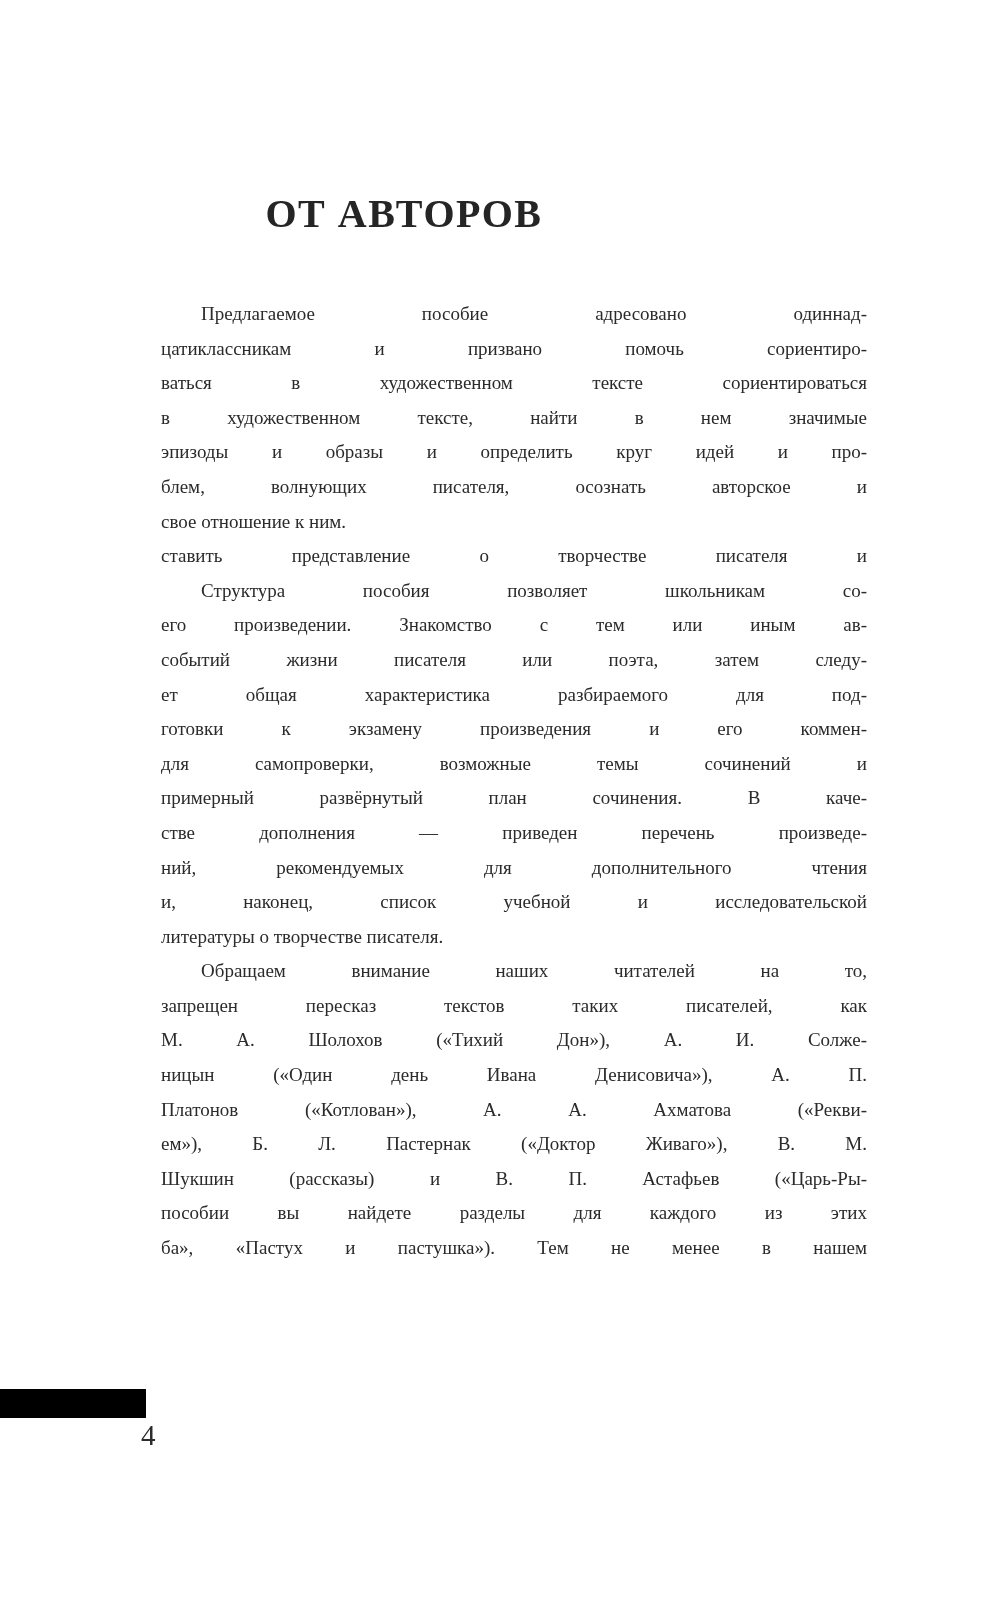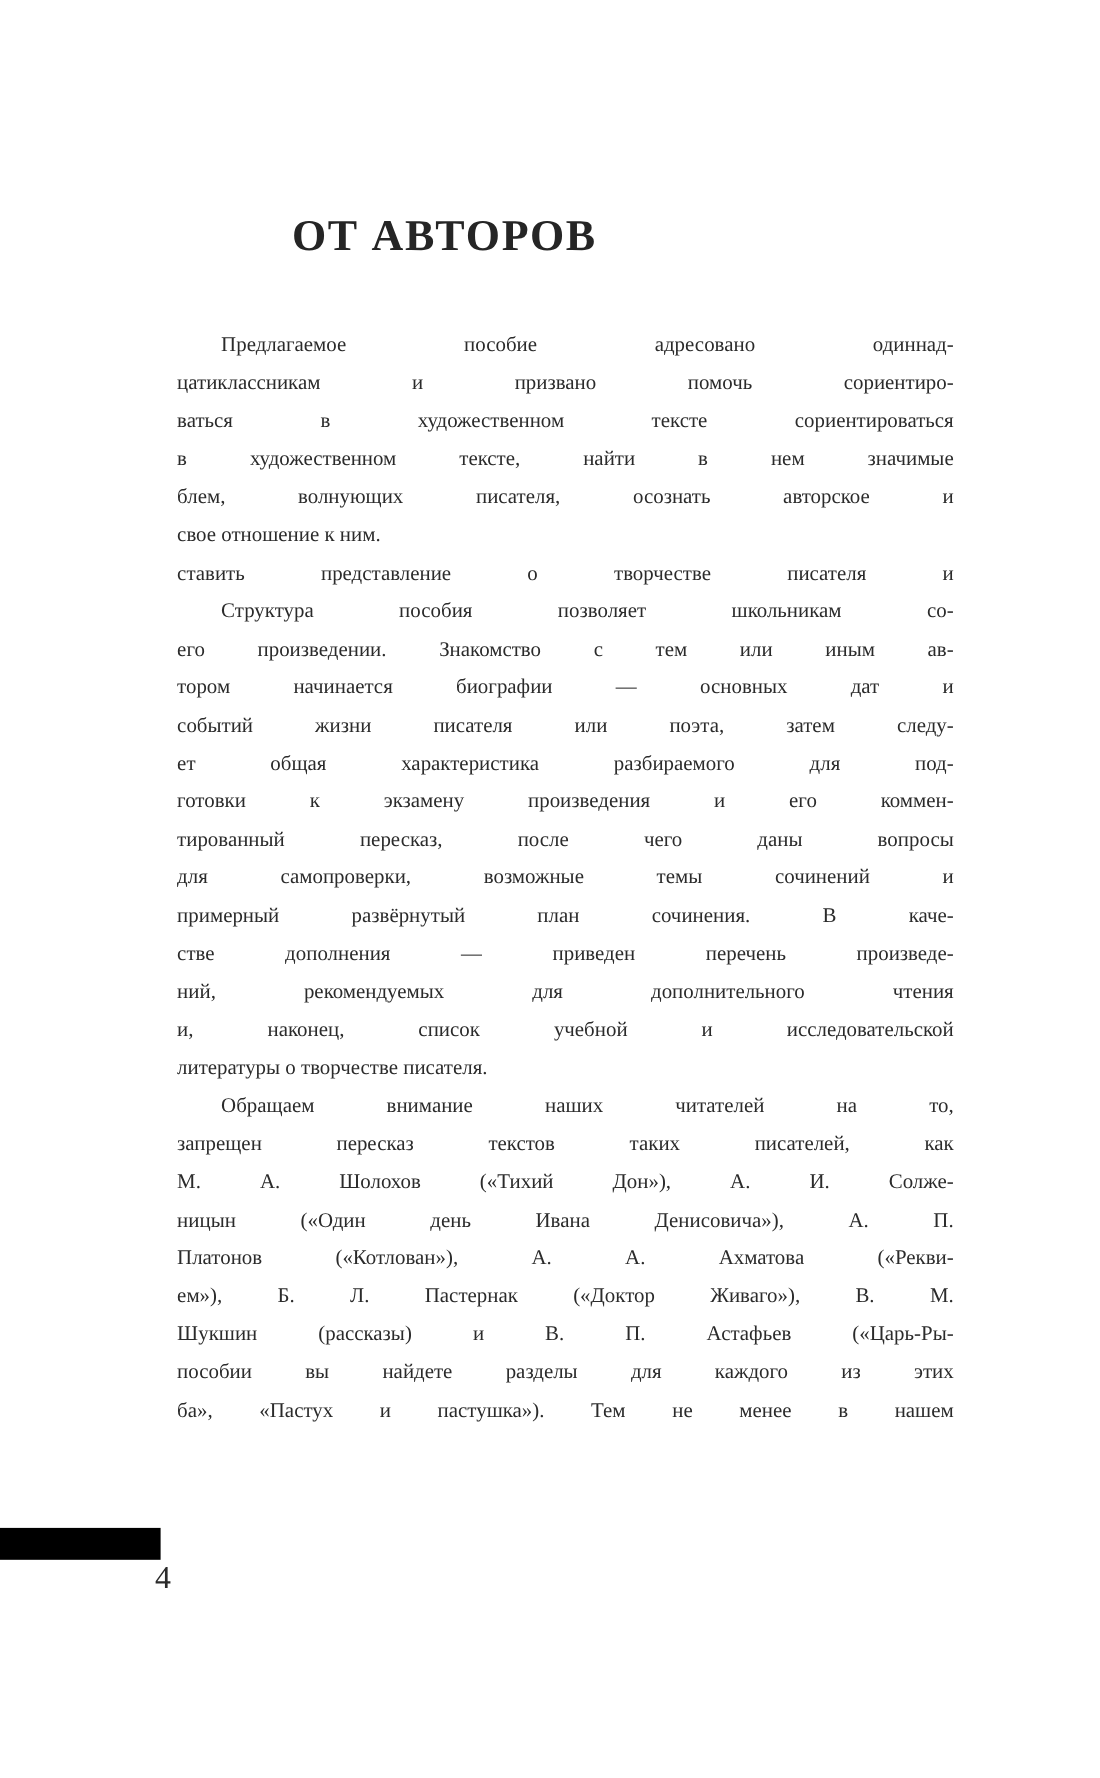--- a/index.html
+++ b/index.html
@@ -74,32 +74,31 @@
 <body>
 
 <div class="page">
   <h1 class="title">ОТ АВТОРОВ</h1>
   <div class="text-block" id="paragraphs">
       <div class="paragraph">
         <div class="line firstline">Предлагаемое пособие адресовано одиннад-</div>
         <div class="line">цатиклассникам и призвано помочь сориентиро-</div>
         <div class="line">ваться в художественном тексте сориентироваться</div>
         <div class="line">в художественном тексте, найти в нем значимые</div>
+        <div class="line">эпизоды и образы и определить круг идей и про-</div>
         <div class="line">блем, волнующих писателя, осознать авторское и</div>
         <div class="line lastline">свое отношение к ним.</div>
       </div>
       <div class="paragraph">
         <div class="line">ставить представление о творчестве писателя и</div>
         <div class="line firstline">Структура пособия позволяет школьникам со-</div>
         <div class="line">его произведении. Знакомство с тем или иным ав-</div>
-        <div class="line">тором начинается биографии — основных дат и</div>
         <div class="line">событий жизни писателя или поэта, затем следу-</div>
         <div class="line">ет общая характеристика разбираемого для под-</div>
         <div class="line">готовки к экзамену произведения и его коммен-</div>
-        <div class="line">тированный пересказ, после чего даны вопросы</div>
         <div class="line">для самопроверки, возможные темы сочинений и</div>
         <div class="line">примерный развёрнутый план сочинения. В каче-</div>
         <div class="line">стве дополнения — приведен перечень произведе-</div>
         <div class="line">ний, рекомендуемых для дополнительного чтения</div>
         <div class="line">и, наконец, список учебной и исследовательской</div>
         <div class="line lastline">литературы о творчестве писателя.</div>
       </div>
       <div class="paragraph">
         <div class="line firstline">Обращаем внимание наших читателей на то,</div>
         <div class="line">запрещен пересказ текстов таких писателей, как</div>

